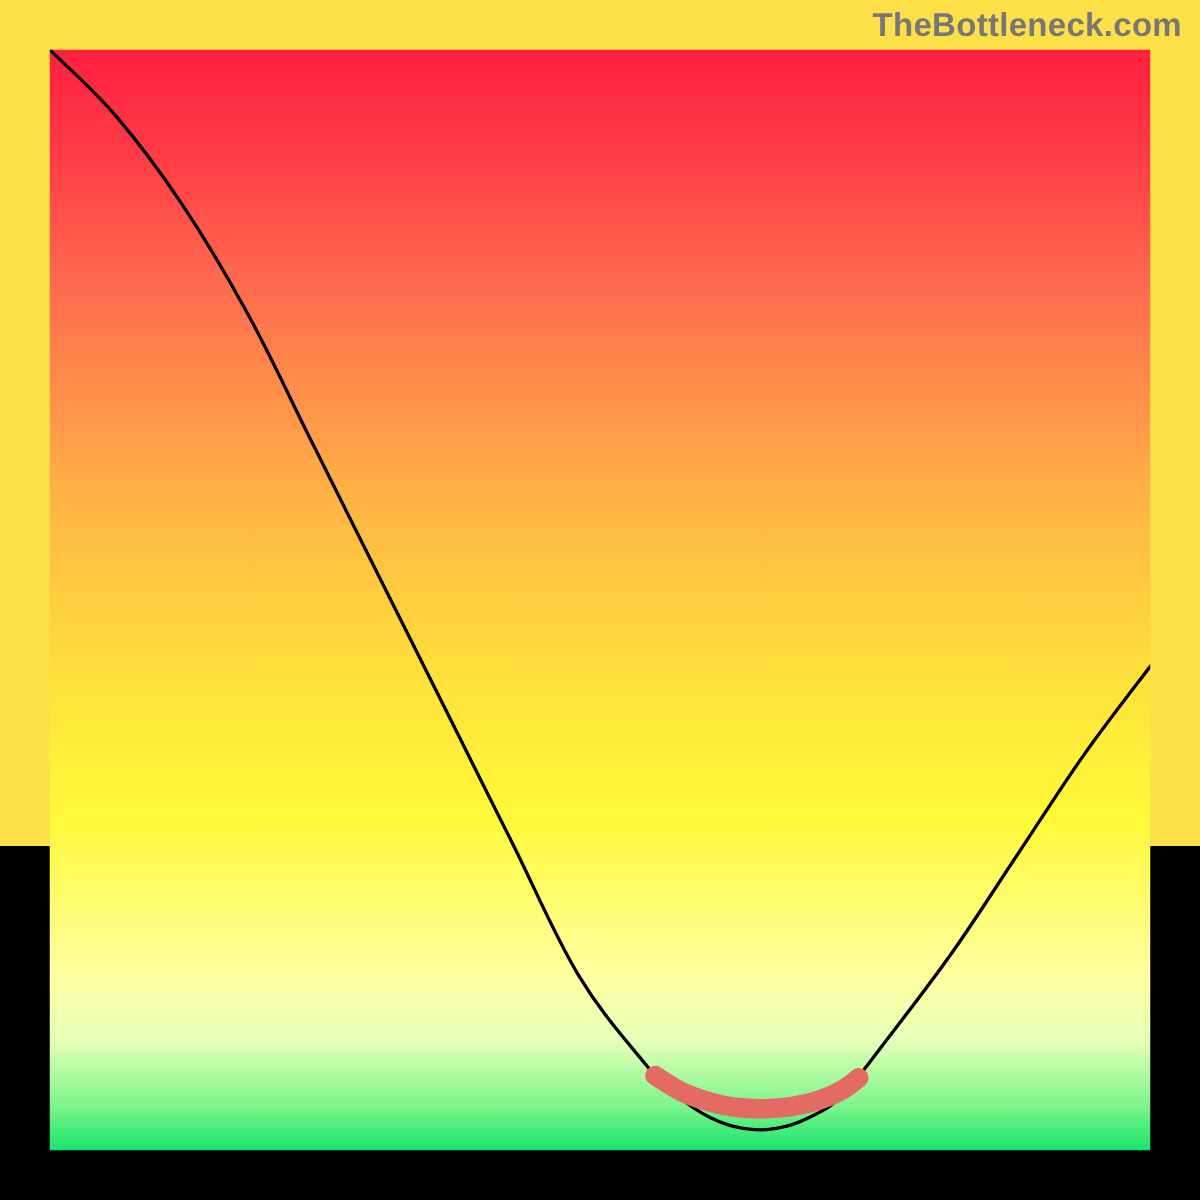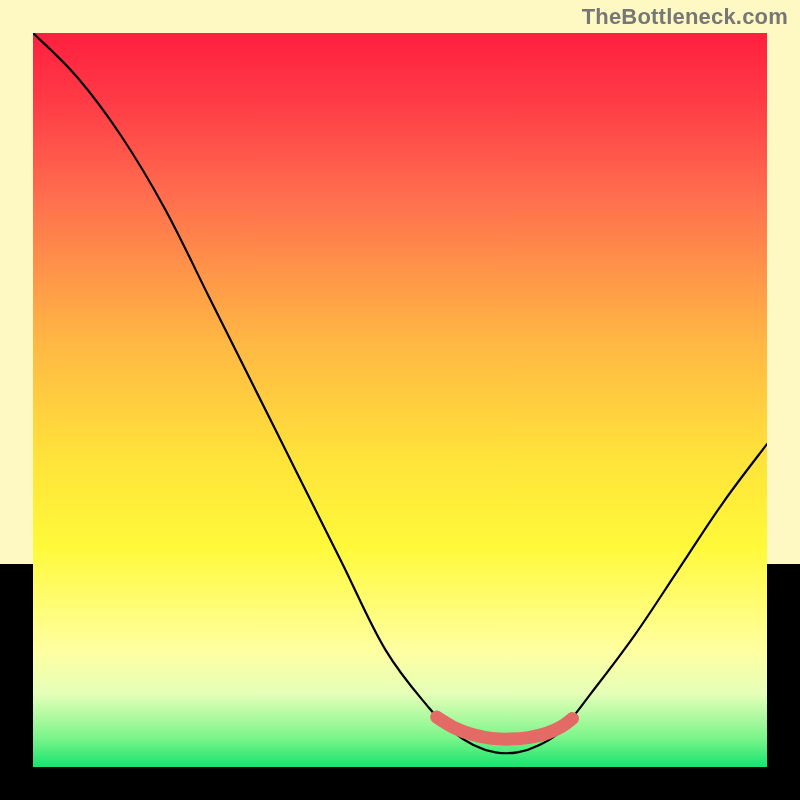--- a/index.html
+++ b/index.html
@@ -9,21 +9,21 @@
     height: 800px;
     background: #000;
     overflow: hidden;
     font-family: Arial, Helvetica, sans-serif;
   }
   .frame {
     position: absolute;
     left: 0; top: 0;
     width: 800px;
     height: 564px;
-    background: #fef9c3;
+    background: #fde047;
   }
   .watermark {
     position: absolute;
     top: 4px;
     right: 12px;
     color: #777;
     font-size: 22px;
     font-weight: bold;
     letter-spacing: 0.2px;
     z-index: 10;

